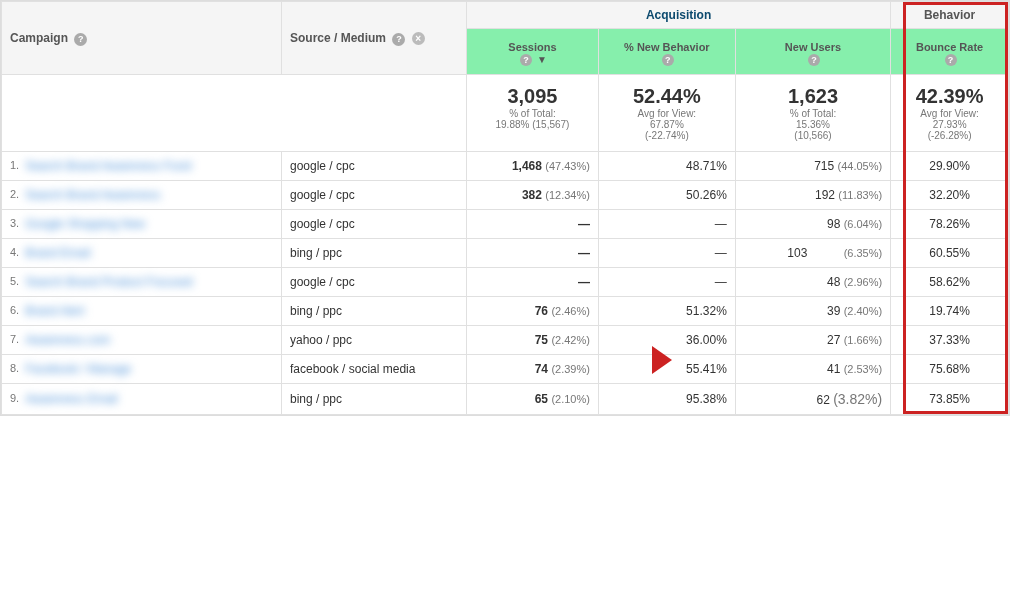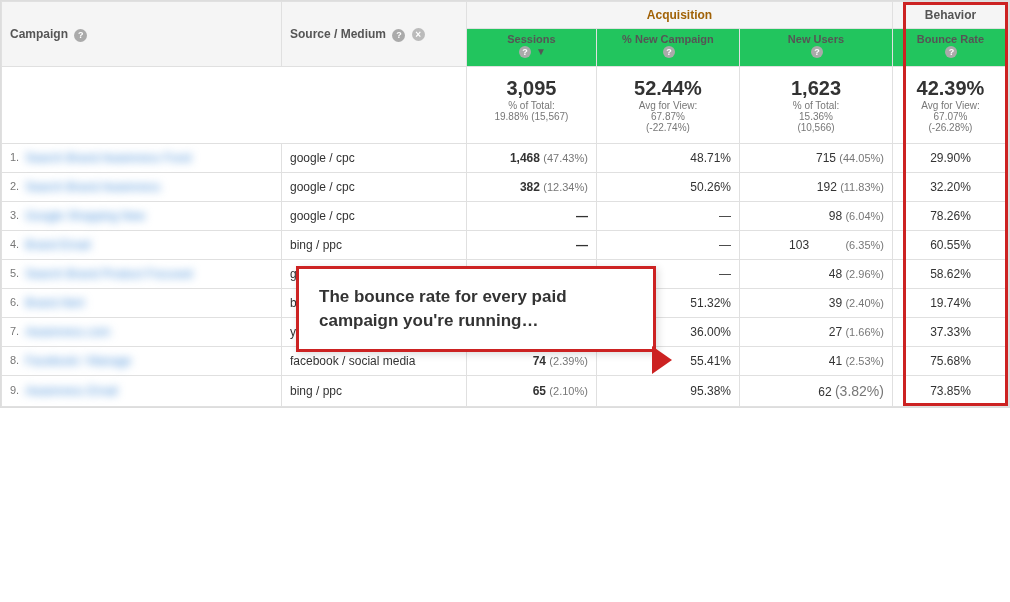--- a/index.html
+++ b/index.html
@@ -48,41 +48,41 @@
       color: #555;
       font-size: 12px;
       background: #f5f5f5;
       text-align: left;
     }
 
     .acquisition-header {
       text-align: center;
       background: #f5f5f5;
       font-weight: bold;
-      color: #a16207;
+      color: #0c4a6e;
       font-size: 12px;
       border-bottom: none;
     }
 
     .behavior-header {
       text-align: center;
       background: #f5f5f5;
       font-weight: bold;
       color: #555;
       font-size: 12px;
       border-bottom: none;
     }
 
     .sub-header {
-      background: #22c55e;
+      background: #86efac;
       text-align: center;
       color: #555;
       font-size: 11px;
       vertical-align: bottom;
-      padding: 4px 6px 8px;
+      padding: 12px 6px 8px;
     }
 
     .sub-header .col-label {
       font-weight: bold;
       display: block;
     }
 
     .sub-header .help-icon {
       display: inline-block;
       width: 12px;
@@ -253,21 +253,21 @@
           <span>Behavior</span>
         </th>
       </tr>
       <tr>
         <th class="sub-header">
           <span class="col-label">Sessions</span>
           <span class="help-icon">?</span>
           <span class="sort-icon">▼</span>
         </th>
         <th class="sub-header">
-          <span class="col-label">% New Campaign</span>
+          <span class="col-label">% New Behavior</span>
           <span class="help-icon">?</span>
         </th>
         <th class="sub-header">
           <span class="col-label">New Users</span>
           <span class="help-icon">?</span>
         </th>
         <th class="sub-header">
           <span class="col-label">Bounce Rate</span>
           <span class="help-icon">?</span>
         </th>
@@ -290,21 +290,21 @@
         </td>
         <td>
           <span class="summary-main">1,623</span>
           <span class="summary-sub">% of Total:</span>
           <span class="summary-sub">15.36%</span>
           <span class="summary-sub">(10,566)</span>
         </td>
         <td>
           <span class="summary-main">42.39%</span>
           <span class="summary-sub">Avg for View:</span>
-          <span class="summary-sub">67.07%</span>
+          <span class="summary-sub">27.93%</span>
           <span class="summary-sub">(-26.28%)</span>
         </td>
       </tr>
     <tr class="data-row">
       <td>
         <span style="color:#777;font-size:11px;float:left;margin-right:6px;">1.</span>
         <span class="blurred" style="color:#4a90d9;cursor:pointer;">Search Brand Awareness Fund</span>
       </td>
       <td class="source-cell">google / cpc</td>
       <td class="sessions-cell">
@@ -441,20 +441,17 @@
       </td>
       <td class="pct-cell">95.38%</td>
       <td class="new-users-cell">
         62 <span style="color:#777;font-size:14px;">(3.82%)</span>
       </td>
       <td class="bounce-cell">73.85%</td>
     </tr>
       </tbody>
   </table>
 
-  <div class="tooltip-box" style="left: 295px; top: 265px; width: 360px; font-size:17px; font-weight:bold;">
-    <span>The bounce rate for every paid campaign you're running…</span>
-  </div>
 
   <div class="red-box-overlay" style="right: 1px; top: 1px; width: 105px; bottom: 1px;"></div>
 
   <div class="arrow-right" style="left: 651px; top: 345px;"></div>
 </div>
 
 </body></html>

